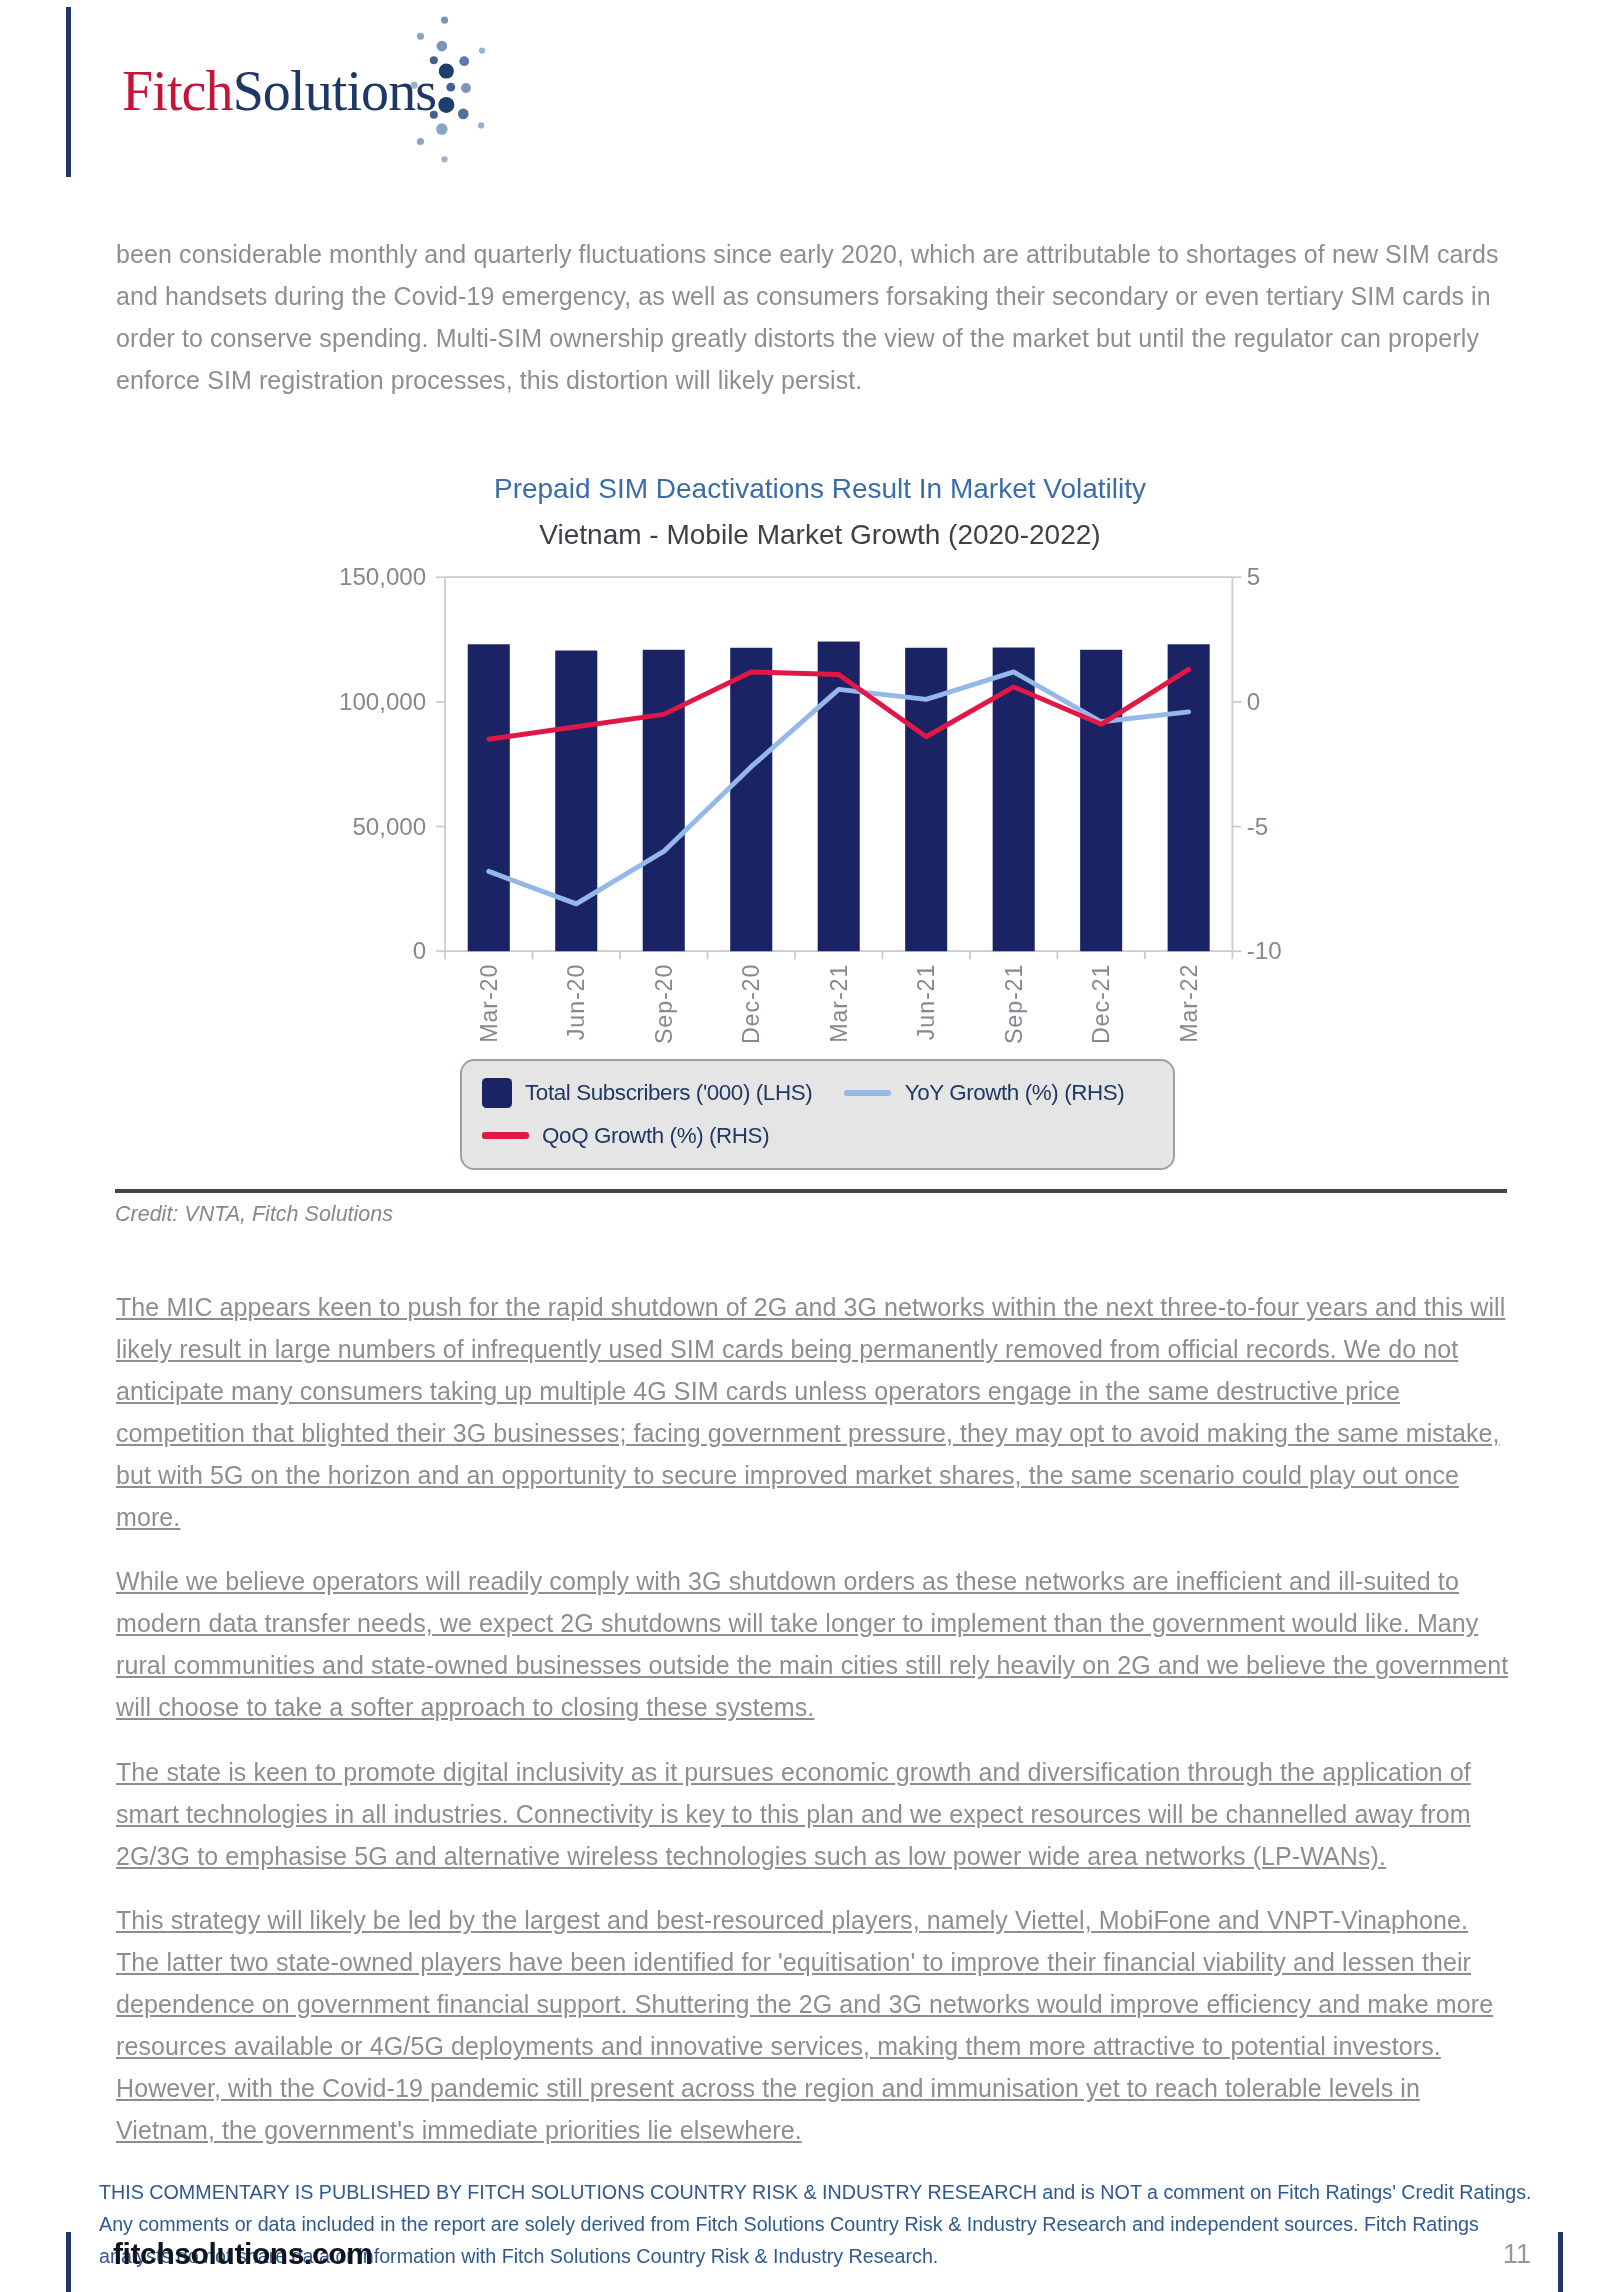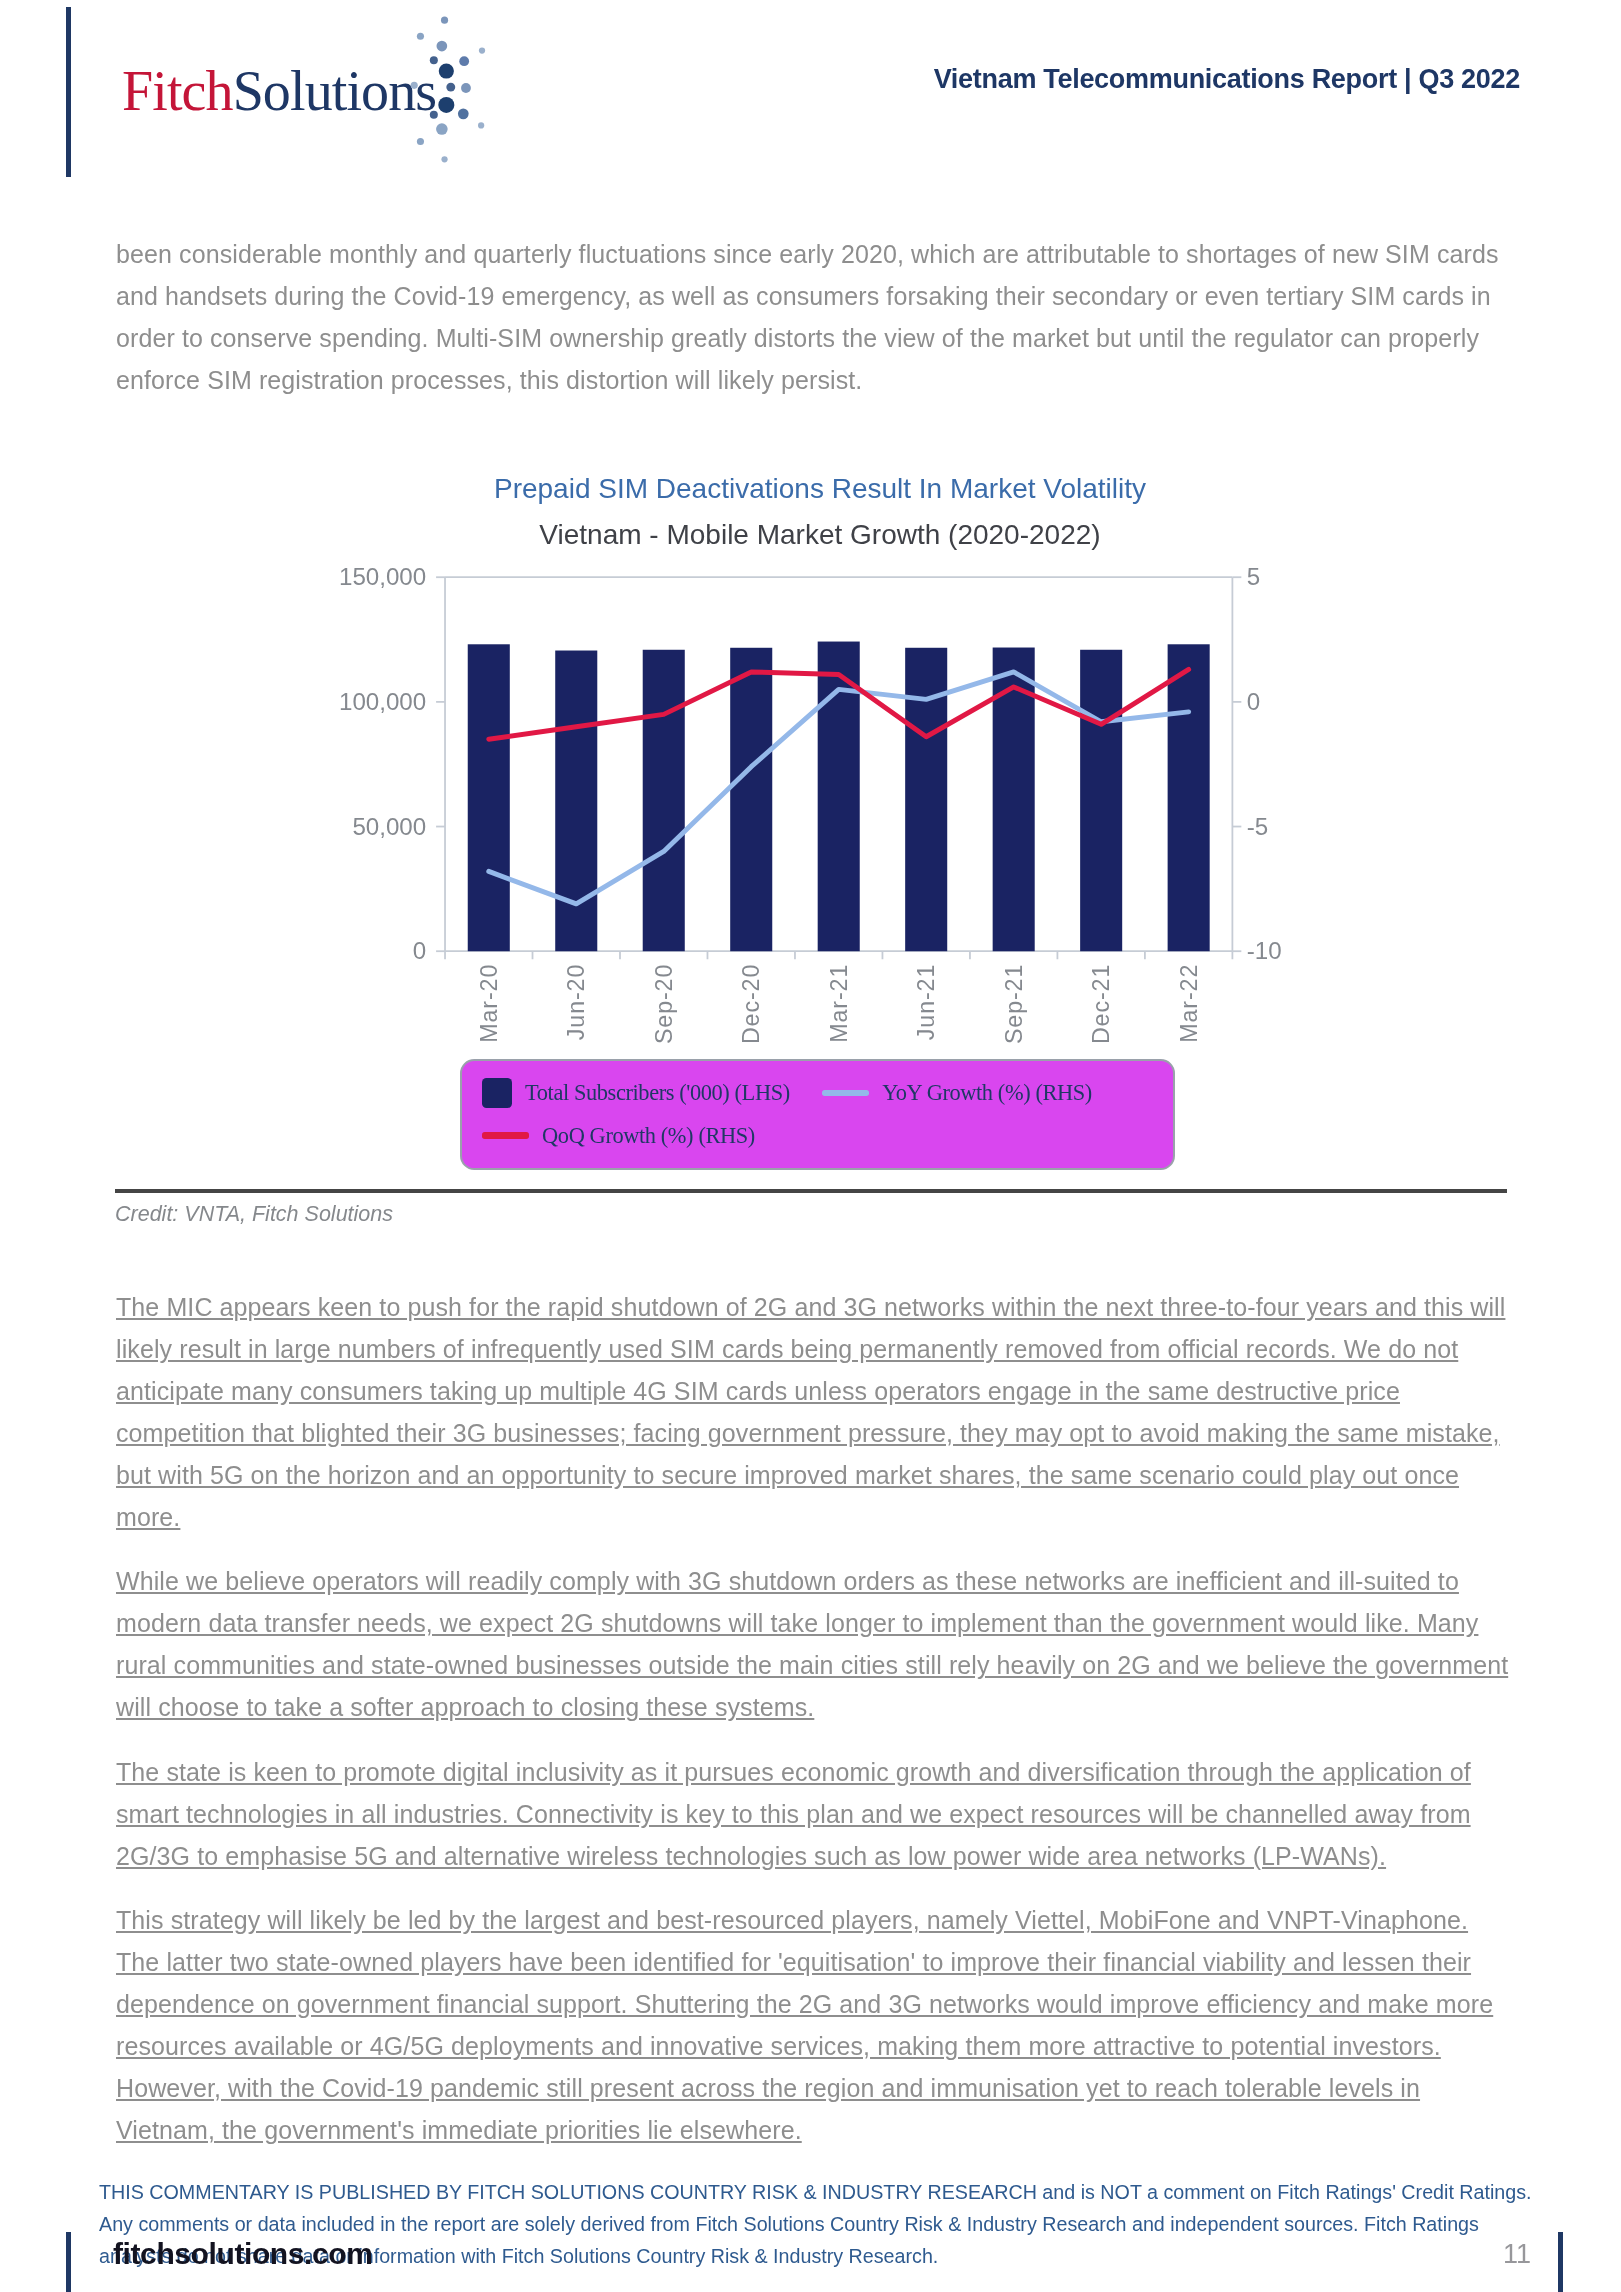--- a/index.html
+++ b/index.html
@@ -26,21 +26,21 @@
   .chart-title{position:absolute;left:372px;top:473px;width:896px;text-align:center;
                font-size:28px;color:#3b6caa;font-weight:400;}
   .chart-subtitle{position:absolute;left:372px;top:519px;width:896px;text-align:center;
                font-size:28px;color:#3f4147;font-weight:400;}
   #chart-svg{position:absolute;left:331px;top:562px;width:985px;height:510px;}
 
   
   .legend{position:absolute;left:460px;top:1059px;width:715px;box-sizing:border-box;
           border:2.7px solid #9aa1ab;border-radius:14.3px;padding:12.5px 19.7px;
           display:flex;flex-wrap:wrap;column-gap:32px;row-gap:3.6px;align-items:center;
-          font-size:22.4px;letter-spacing:-0.4px;color:#1f3864;background:#d946ef;font-family:Liberation Serif, serif;}
+          font-size:22.4px;letter-spacing:-0.4px;color:#1f3864;background:#e5e5e5;}
   .legend-item{display:flex;align-items:center;gap:13.4px;height:39px;white-space:nowrap;}
   .sw-bar{width:30px;height:30px;border-radius:4.5px;display:inline-block;}
   .sw-line{width:47px;height:6.3px;border-radius:2.7px;display:inline-block;}
 
   
   .src-rule{position:absolute;left:115px;top:1189px;width:1392px;height:3.6px;background:#454545;}
   .src-text{position:absolute;left:115px;top:1202px;font-size:21.5px;font-style:italic;color:#85888c;}
 
   
   .disclaimer{position:absolute;left:99px;top:2176px;width:1433px;font-size:19.7px;
@@ -70,21 +70,20 @@
     <circle cx="67" cy="87" r="5" fill="#44618d"></circle>
     <circle cx="84" cy="88" r="5.5" fill="#7b95ba"></circle>
     <circle cx="62" cy="107" r="9" fill="#1d3f6e"></circle>
     <circle cx="48" cy="118" r="4.5" fill="#44618d"></circle>
     <circle cx="81" cy="117" r="6" fill="#50719f"></circle>
     <circle cx="57" cy="134" r="6.5" fill="#8aa4c4"></circle>
     <circle cx="101" cy="130" r="3.5" fill="#9ab0cc"></circle>
     <circle cx="33" cy="148" r="4" fill="#8aa4c4"></circle>
     <circle cx="60" cy="168" r="3.5" fill="#9ab0cc"></circle>
   </svg>
-  <div class="hdr-title">Vietnam Telecommunications Report | Q3 2022</div>
 
   <div id="p1" class="para">been considerable monthly and quarterly fluctuations since early 2020, which are attributable to shortages of new SIM cards and handsets during the Covid-19 emergency, as well as consumers forsaking their secondary or even tertiary SIM cards in order to conserve spending. Multi-SIM ownership greatly distorts the view of the market but until the regulator can properly enforce SIM registration processes, this distortion will likely persist.</div>
 
   <div class="chart-title">Prepaid SIM Deactivations Result In Market Volatility</div>
   <div class="chart-subtitle">Vietnam - Mobile Market Growth (2020-2022)</div>
   <svg id="chart-svg" viewBox="0 0 1100 570">
       <line x1="127" y1="17" x2="1007" y2="17" stroke="#c6ccd5" stroke-width="2"></line>
       <line x1="127" y1="17" x2="127" y2="435" stroke="#c6ccd5" stroke-width="2"></line>
       <line x1="1007" y1="17" x2="1007" y2="435" stroke="#c6ccd5" stroke-width="2"></line>
       <line x1="127" y1="435" x2="1007" y2="435" stroke="#c6ccd5" stroke-width="2"></line>

